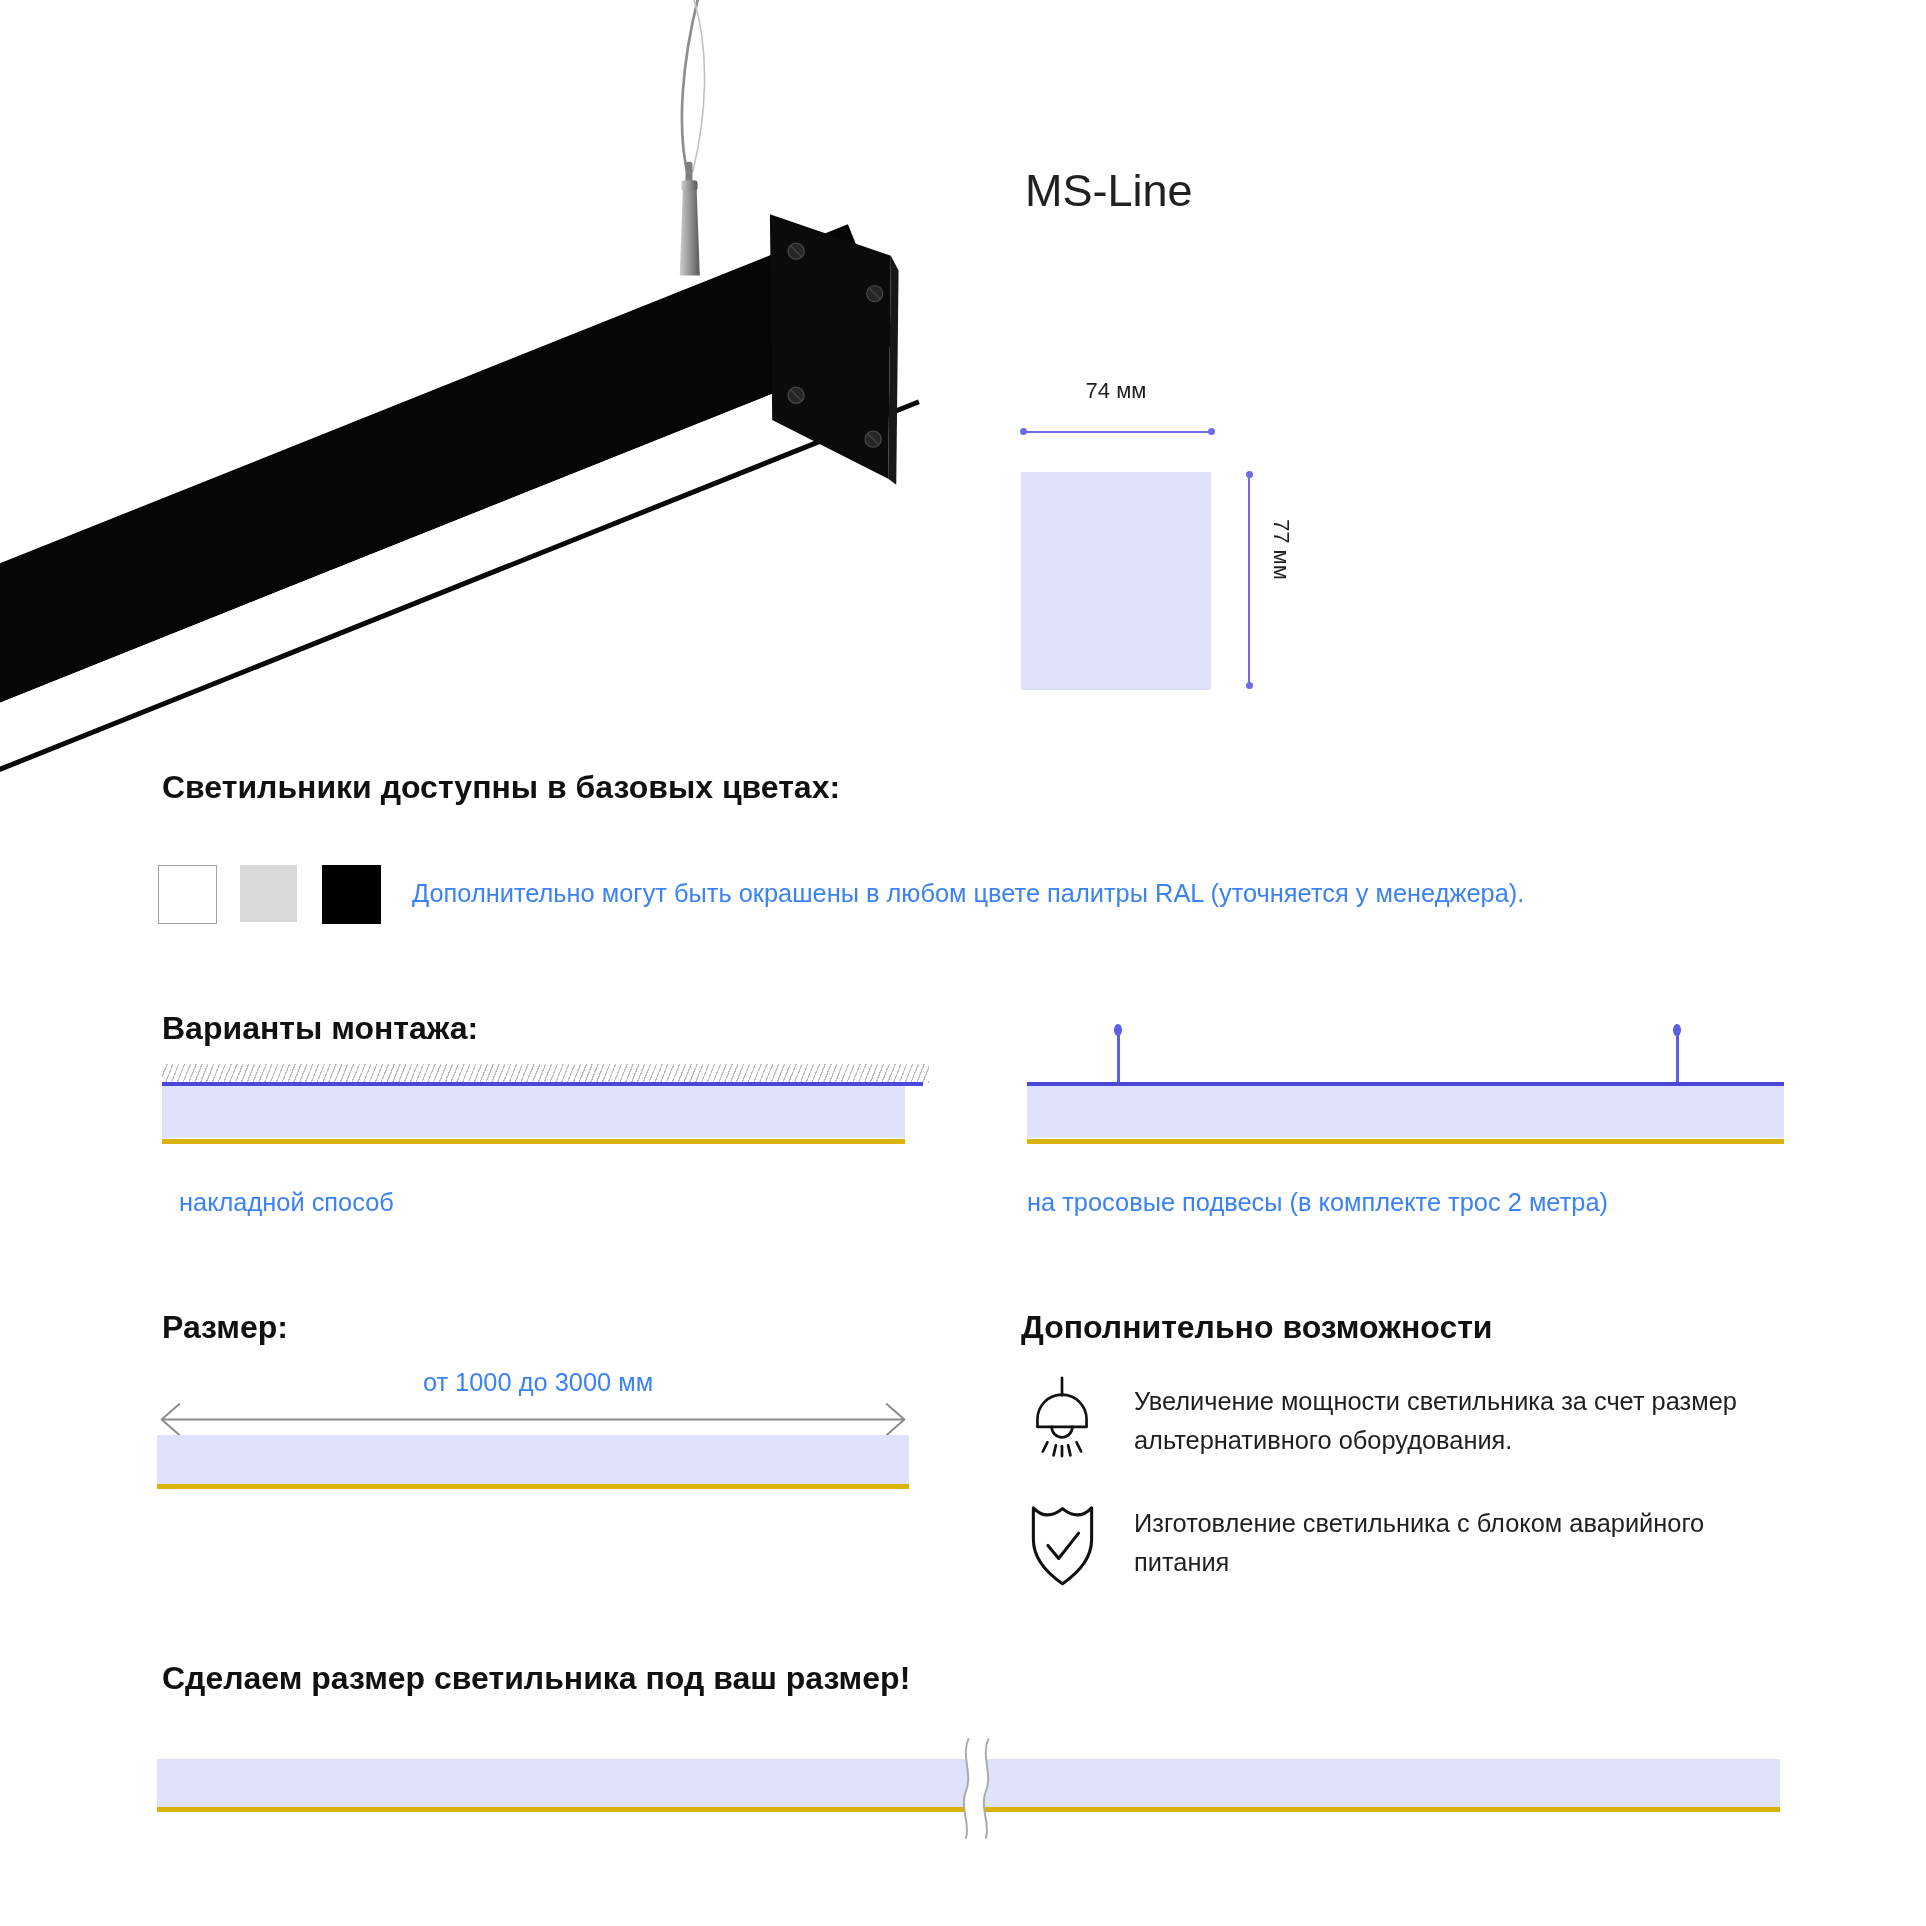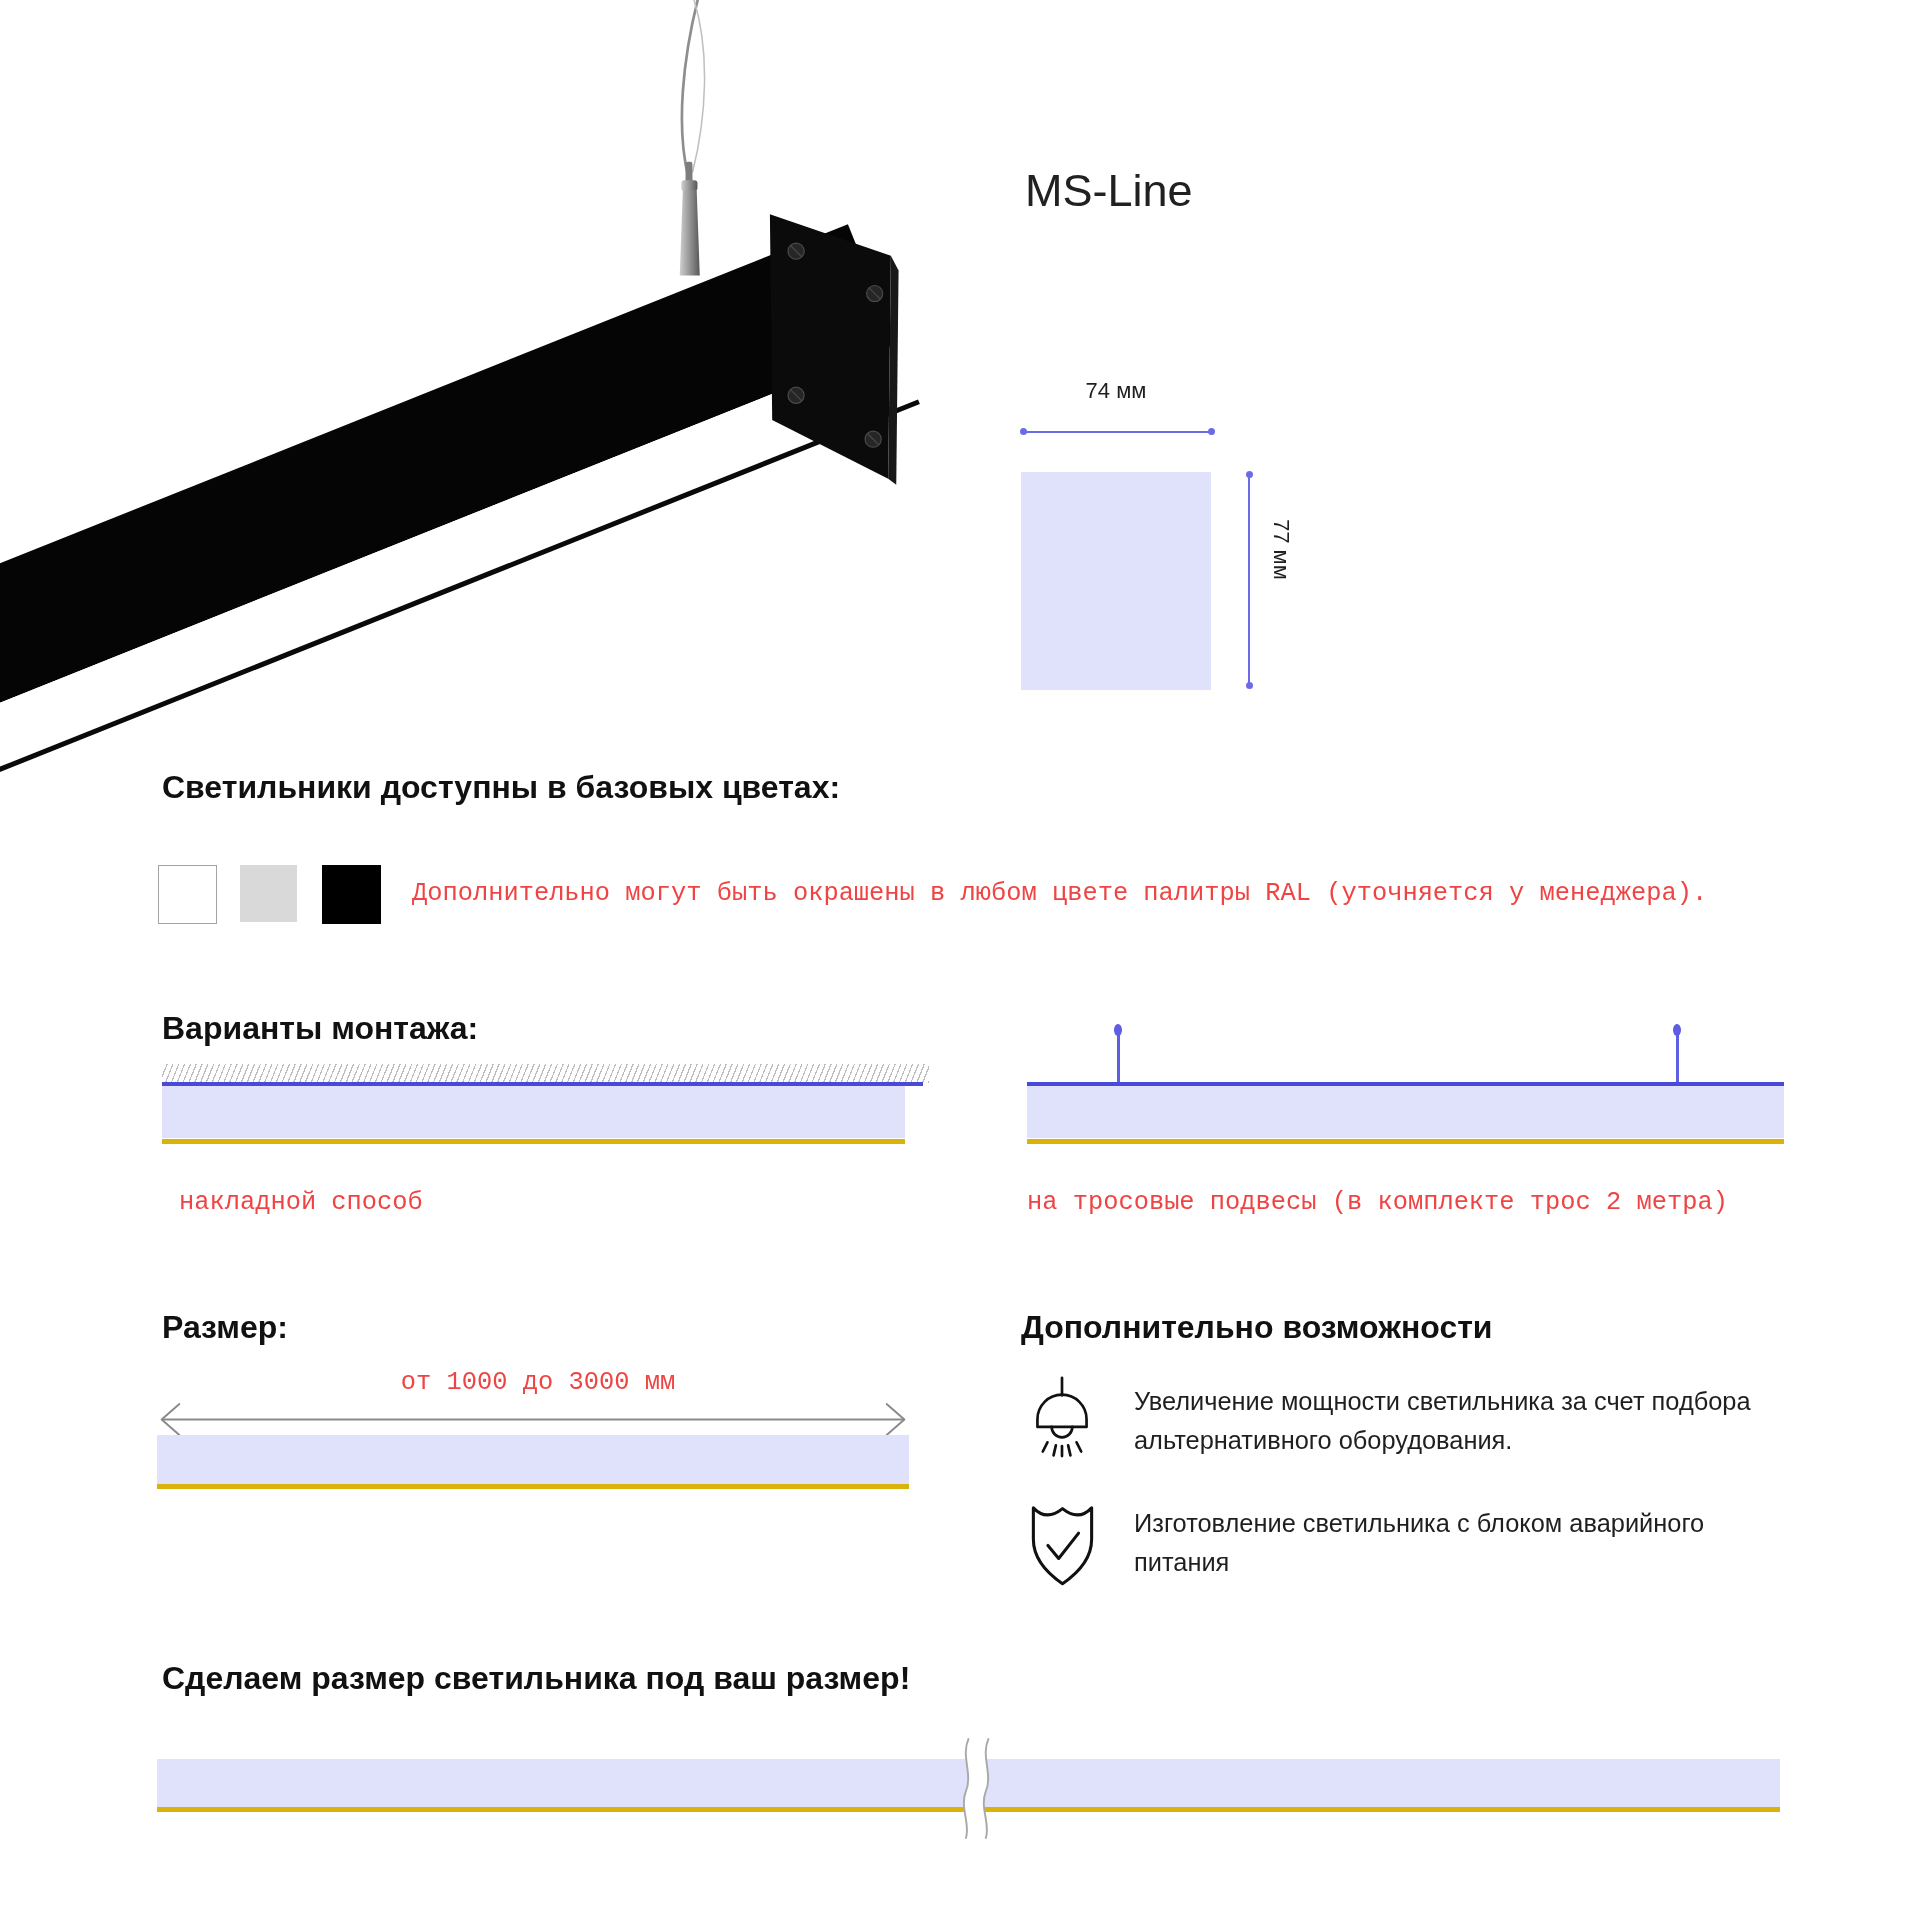--- a/index.html
+++ b/index.html
@@ -13,21 +13,21 @@
     font-size:45px;line-height:1.7;font-weight:400;color:#212121;
   }
   .dim-label{font-size:22px;color:#1f1f1f;}
   .label-74{left:1021px;top:378px;width:190px;text-align:center;}
   .label-77{left:1268px;top:519px;writing-mode:vertical-rl;white-space:nowrap;}
   .measure-h{left:1024px;top:431px;width:188px;height:2.3px;background:#6b6be8;}
   .measure-v{left:1248px;top:474px;width:2.3px;height:211px;background:#6b6be8;}
   .measure-dot{width:7.3px;height:7.3px;border-radius:50%;background:#6b6be8;}
   .profile-square{left:1021px;top:472px;width:190px;height:218px;background:#e0e1fb;}
   .section-heading{font-size:32px;font-weight:700;color:#111111;white-space:nowrap;}
-  .gray-text{color:#ef4444;font-family:Liberation Mono, monospace;}
+  .gray-text{color:#3b82f6;}
   .body-text{font-size:25.4px;line-height:1.55;color:#1f1f1f;}
   .note-text{font-size:25.4px;white-space:nowrap;}
   .caption{font-size:25.4px;white-space:nowrap;}
   .swatch{top:865px;width:57px;height:57px;}
   .swatch-white{left:158px;background:#ffffff;border:0.8px solid #a3a3a3;}
   .swatch-gray{left:240px;background:#d9d9d9;}
   .swatch-black{left:322px;width:59px;height:59px;background:#000000;}
   .hatch{
     left:162px;top:1064px;width:767px;height:18.5px;
     background:repeating-linear-gradient(112deg,#ffffff 0 4.2px,#bdbdbd 4.2px 5.4px);
@@ -139,21 +139,21 @@
     <line x1="86" y1="4" x2="86" y2="50"></line>
     <path d="M 22,112 A 64,64 0 0 1 150,112 L 150,132 L 22,132 Z"></path>
     <path d="M 59,132 A 27,27 0 0 0 113,132"></path>
     <line x1="48" y1="172" x2="36" y2="196"></line>
     <line x1="70" y1="180" x2="64" y2="206"></line>
     <line x1="86" y1="182" x2="86" y2="208"></line>
     <line x1="102" y1="180" x2="108" y2="206"></line>
     <line x1="124" y1="172" x2="136" y2="196"></line>
   </g>
 </svg>
-<div class="abs body-text feature-text" style="left:1134px;top:1382px;">Увеличение мощности светильника за счет подбора альтернативного оборудования.</div>
+<div class="abs body-text feature-text" style="left:1134px;top:1382px;">Увеличение мощности светильника за счет размер альтернативного оборудования.</div>
 
 <svg class="abs" style="left:1028px;top:1499px;" width="69" height="89" viewBox="0 0 180 230">
   <g fill="none" stroke="#111111" stroke-width="8" stroke-linecap="round" stroke-linejoin="round">
     <path d="M 14,22 Q 48,58 90,24 Q 132,58 166,22 L 166,104 Q 166,168 90,220 Q 14,168 14,104 Z"></path>
     <path d="M 52,120 L 80,154 L 132,88"></path>
   </g>
 </svg>
 <div class="abs body-text feature-text" style="left:1134px;top:1504px;">Изготовление светильника с блоком аварийного питания</div>
 
 <div class="abs section-heading" style="left:162px;top:1660px;">Сделаем размер светильника под ваш размер!</div>

